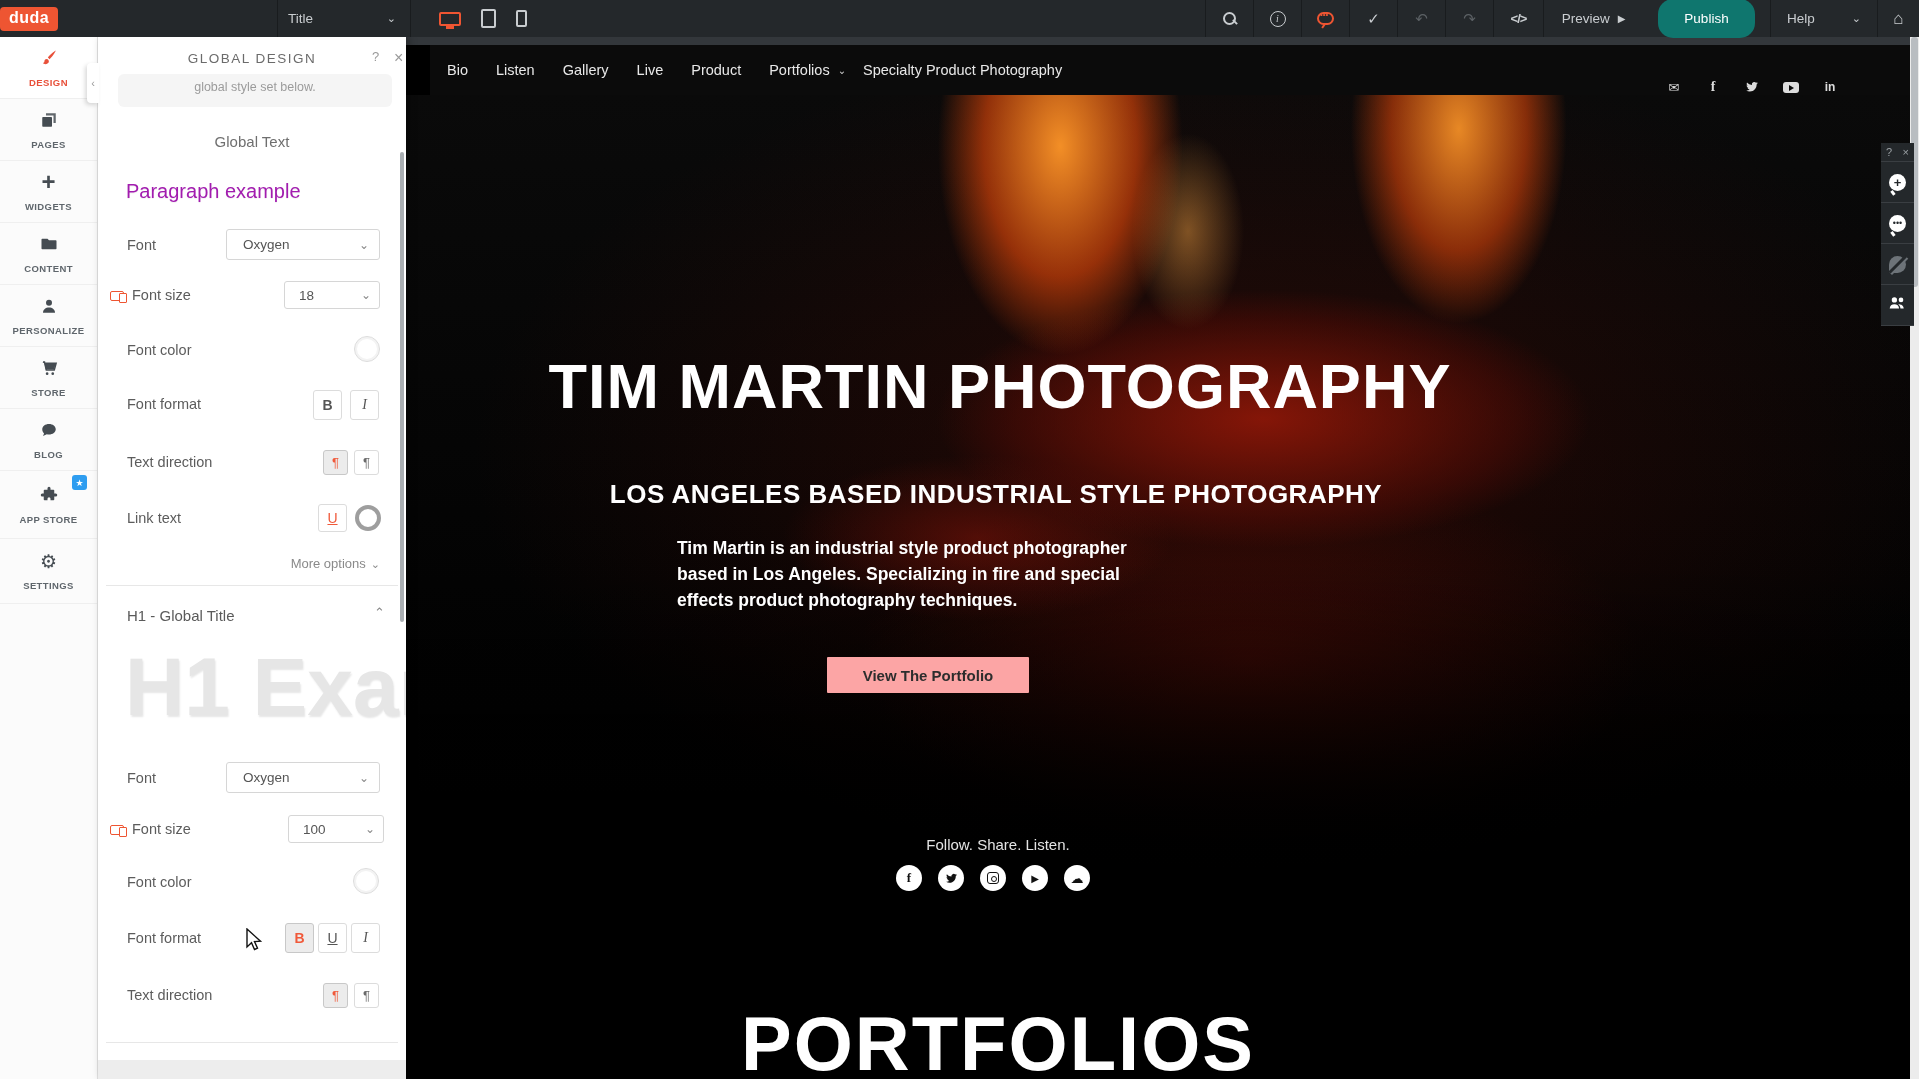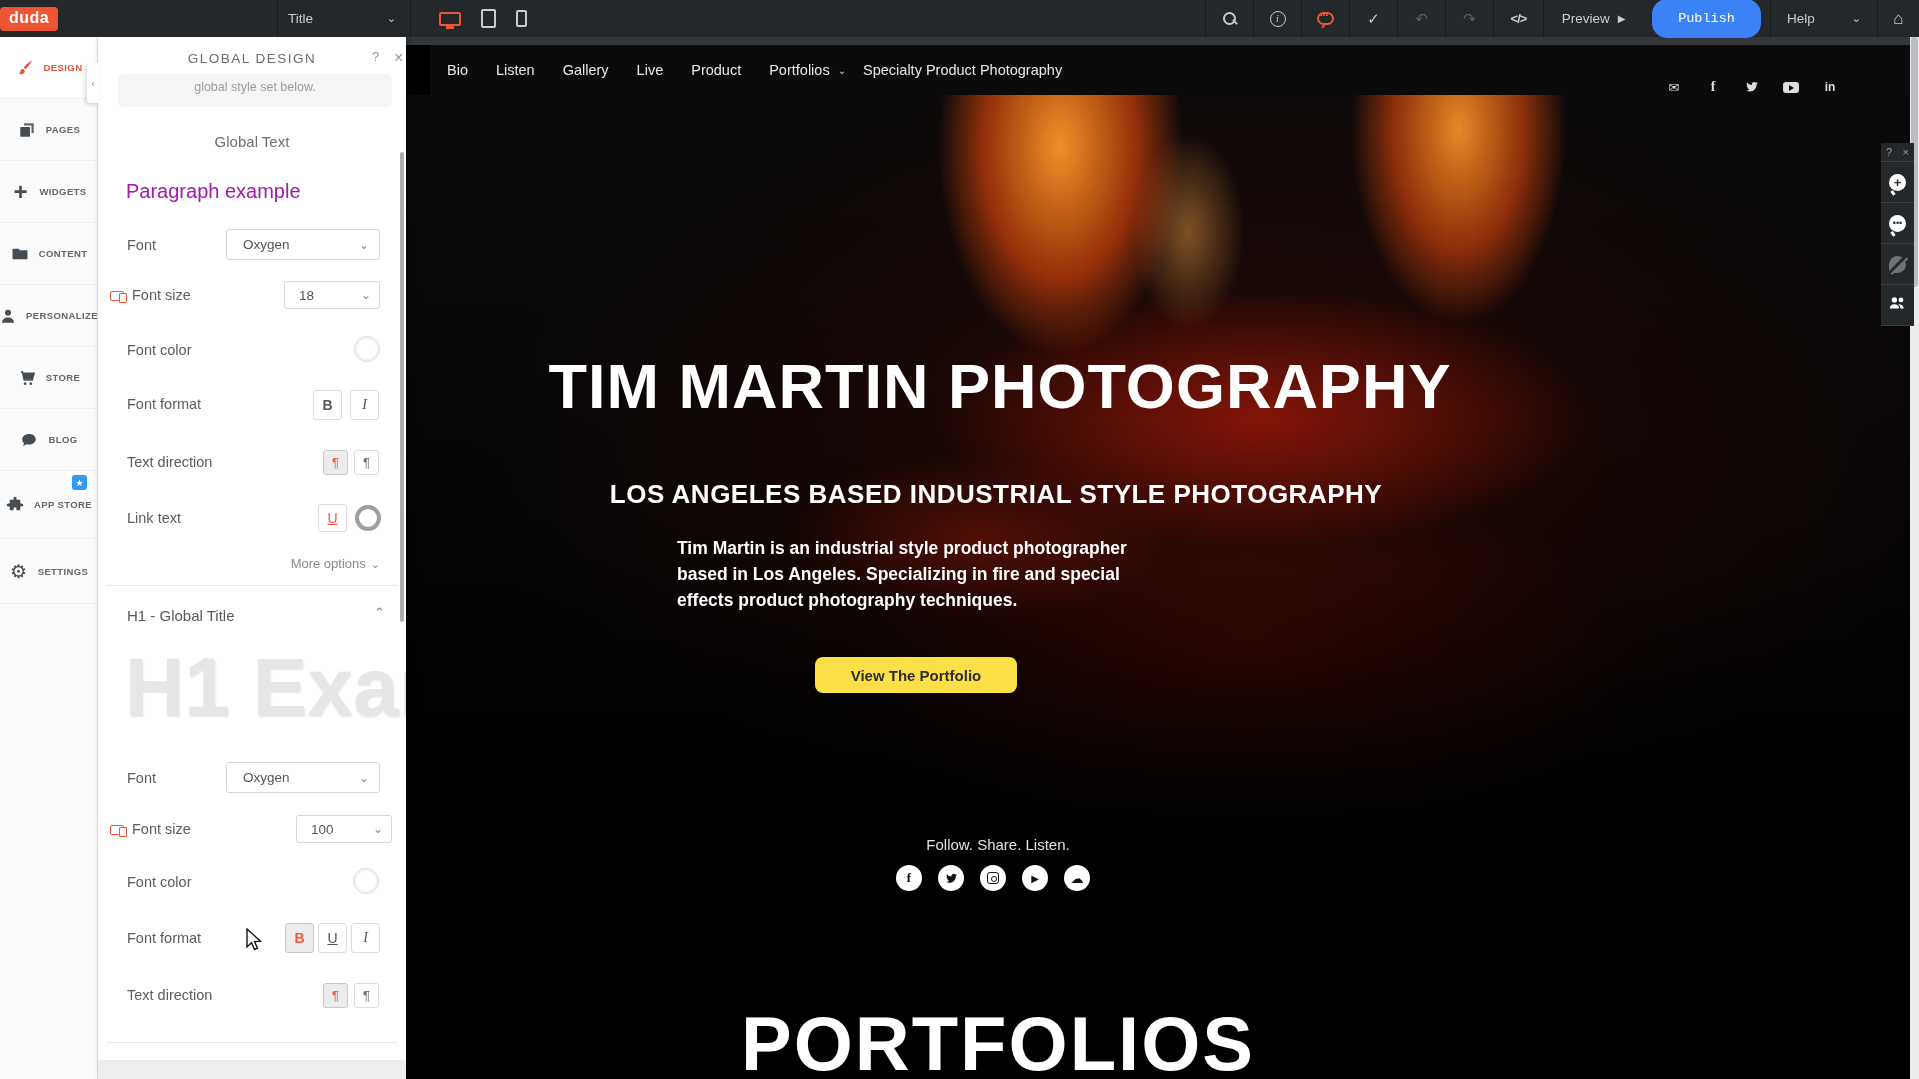--- a/index.html
+++ b/index.html
@@ -33,29 +33,29 @@
     font-size:10px; display:flex; align-items:center; justify-content:center; font-style:italic; font-family:"Liberation Serif",serif; }
   .icon-chat { width:17px; height:13px; border:2px solid #ee5532; border-radius:7px; position:relative; }
   .icon-chat:before { content:"•••"; position:absolute; left:1px; top:-4px; color:#ee5532; font-size:8px; letter-spacing:0; }
   .icon-chat:after { content:""; position:absolute; left:-1px; bottom:-4px; width:5px; height:5px;
     border-right:2px solid #ee5532; transform:rotate(35deg); }
   .glyph { line-height:1; }
   .tb-code { width:50px; font-size:13px; font-weight:bold; letter-spacing:-1px; }
   .tb-preview { width:100px; gap:8px; font-size:13.5px; cursor:pointer; }
   .tb-preview .glyph { font-size:10px; }
   .tb-publish-zone { width:127px; border-left:none; }
-  .publish-btn { background:#3b82f6; color:#fff; border:none; font-size:13.5px;
-    padding:12px 26px; border-radius:15px; cursor:pointer; font-family:Liberation Mono, monospace; }
+  .publish-btn { background:#0f766e; color:#fff; border:none; font-size:13.5px;
+    padding:12px 26px; border-radius:15px; cursor:pointer; font-family:Liberation Sans, sans-serif; }
   .tb-help { width:107px; justify-content:space-between; padding:0 16px; font-size:13.5px; }
   .tb-homeicon { width:42px; font-size:17px; }
 
   
   .sidebar { position:absolute; left:0; top:37px; width:98px; bottom:0; background:#fbfbfb;
     border-right:1px solid #e2e2e2; z-index:40; }
-  .sb-item { height:62px; display:flex; flex-direction:row; align-items:center;
+  .sb-item { height:62px; display:flex; flex-direction:column; align-items:center;
     justify-content:center; gap:9px; border-bottom:1px solid #efefef; cursor:pointer; position:relative; background:#fbfbfb; }
   .sb-item .sb-label { font-size:9.5px; letter-spacing:.4px; color:#5f666c; font-weight:bold; }
   .sb-item .sb-ico { width:20px; height:20px; display:flex; align-items:center; justify-content:center; color:#454c52; }
   .sb-item.active { background:#fff; }
   .sb-item.active .sb-label { color:#e8503a; }
   .sb-item.active .sb-ico { color:#e8503a; }
   .sb-ico svg { width:18px; height:18px; fill:currentColor; }
   .sb-plus { font-size:24px; font-weight:bold; color:#454c52; line-height:14px; }
   .sb-gear { font-size:19px; color:#454c52; }
   .sb-badge { position:absolute; right:10px; top:4px; width:15px; height:15px; background:#2e9df0;
@@ -141,22 +141,22 @@
     linear-gradient(#0a0a0a, #000 82%);
   }
   .hero:after { content:""; position:absolute; inset:0; background:
     linear-gradient(rgba(0,0,0,0) 55%, rgba(0,0,0,.85) 85%, #000 100%); }
   .hero-title { position:absolute; left:594px; top:313px; transform:translateX(-50%);
     color:#fff; font-size:63px; font-weight:bold; letter-spacing:1px; white-space:nowrap; z-index:2; }
   .hero-sub { position:absolute; left:590px; top:442px; transform:translateX(-50%);
     color:#fff; font-size:26px; font-weight:bold; letter-spacing:.5px; white-space:nowrap; z-index:2; }
   .hero-desc { position:absolute; left:271px; top:498px; width:462px; color:#fff;
     font-size:17.5px; font-weight:bold; line-height:26px; z-index:2; }
-  .hero-cta { position:absolute; left:409px; top:620px; width:202px; height:36px; background:#fde047;
-    border:none; border-radius:8px; font-size:15px; color:#2d2d2d; cursor:pointer; z-index:2;
+  .hero-cta { position:absolute; left:421px; top:620px; width:202px; height:36px; background:#fca5a5;
+    border:none; border-radius:1px; font-size:15px; color:#2d2d2d; cursor:pointer; z-index:2;
     font-family:inherit; font-weight:bold; }
   .follow-txt { position:absolute; left:592px; top:799px; transform:translateX(-50%);
     color:#e3e3e3; font-size:15px; z-index:2; }
   .hero-socials { position:absolute; left:587px; top:828px; transform:translateX(-50%);
     display:flex; gap:16px; z-index:2; }
   .hs-circle { width:26px; height:26px; border-radius:50%; background:#fff; color:#111;
     display:flex; align-items:center; justify-content:center; font-size:13px; cursor:pointer; }
   .hs-circle svg { width:13px; height:13px; fill:#111; }
   .ig-sq { width:12px; height:12px; border:1.7px solid #111; border-radius:3px; position:relative; }
   .ig-sq:after { content:""; position:absolute; left:2.5px; top:2.5px; width:4px; height:4px;
@@ -424,21 +424,21 @@
     <div class="h1-preview">H1 Example</div>
 
     <div class="row-label" style="top:733px">Font</div>
     <div class="dd" style="left:128px; top:725px; width:154px">
       <span>Oxygen</span>
       <span class="dd-chev">⌄</span>
     </div>
 
     <span class="resp-ico" style="top:788px"></span>
     <div class="row-label" style="left:34px; top:784px">Font size</div>
-    <div class="dd small" style="left:198px; top:778px; width:96px">
+    <div class="dd small" style="left:190px; top:778px; width:96px">
       <span>100</span>
       <span class="dd-chev">⌄</span>
     </div>
 
     <div class="row-label" style="top:837px">Font color</div>
     <span class="swatch" style="left:255px; top:831px"></span>
 
     <div class="row-label" style="top:893px">Font format</div>
     <span class="fmt-btn bold on" style="left:187px; top:886px">B</span>
     <span class="fmt-btn underline" style="left:220px; top:886px">U</span>

